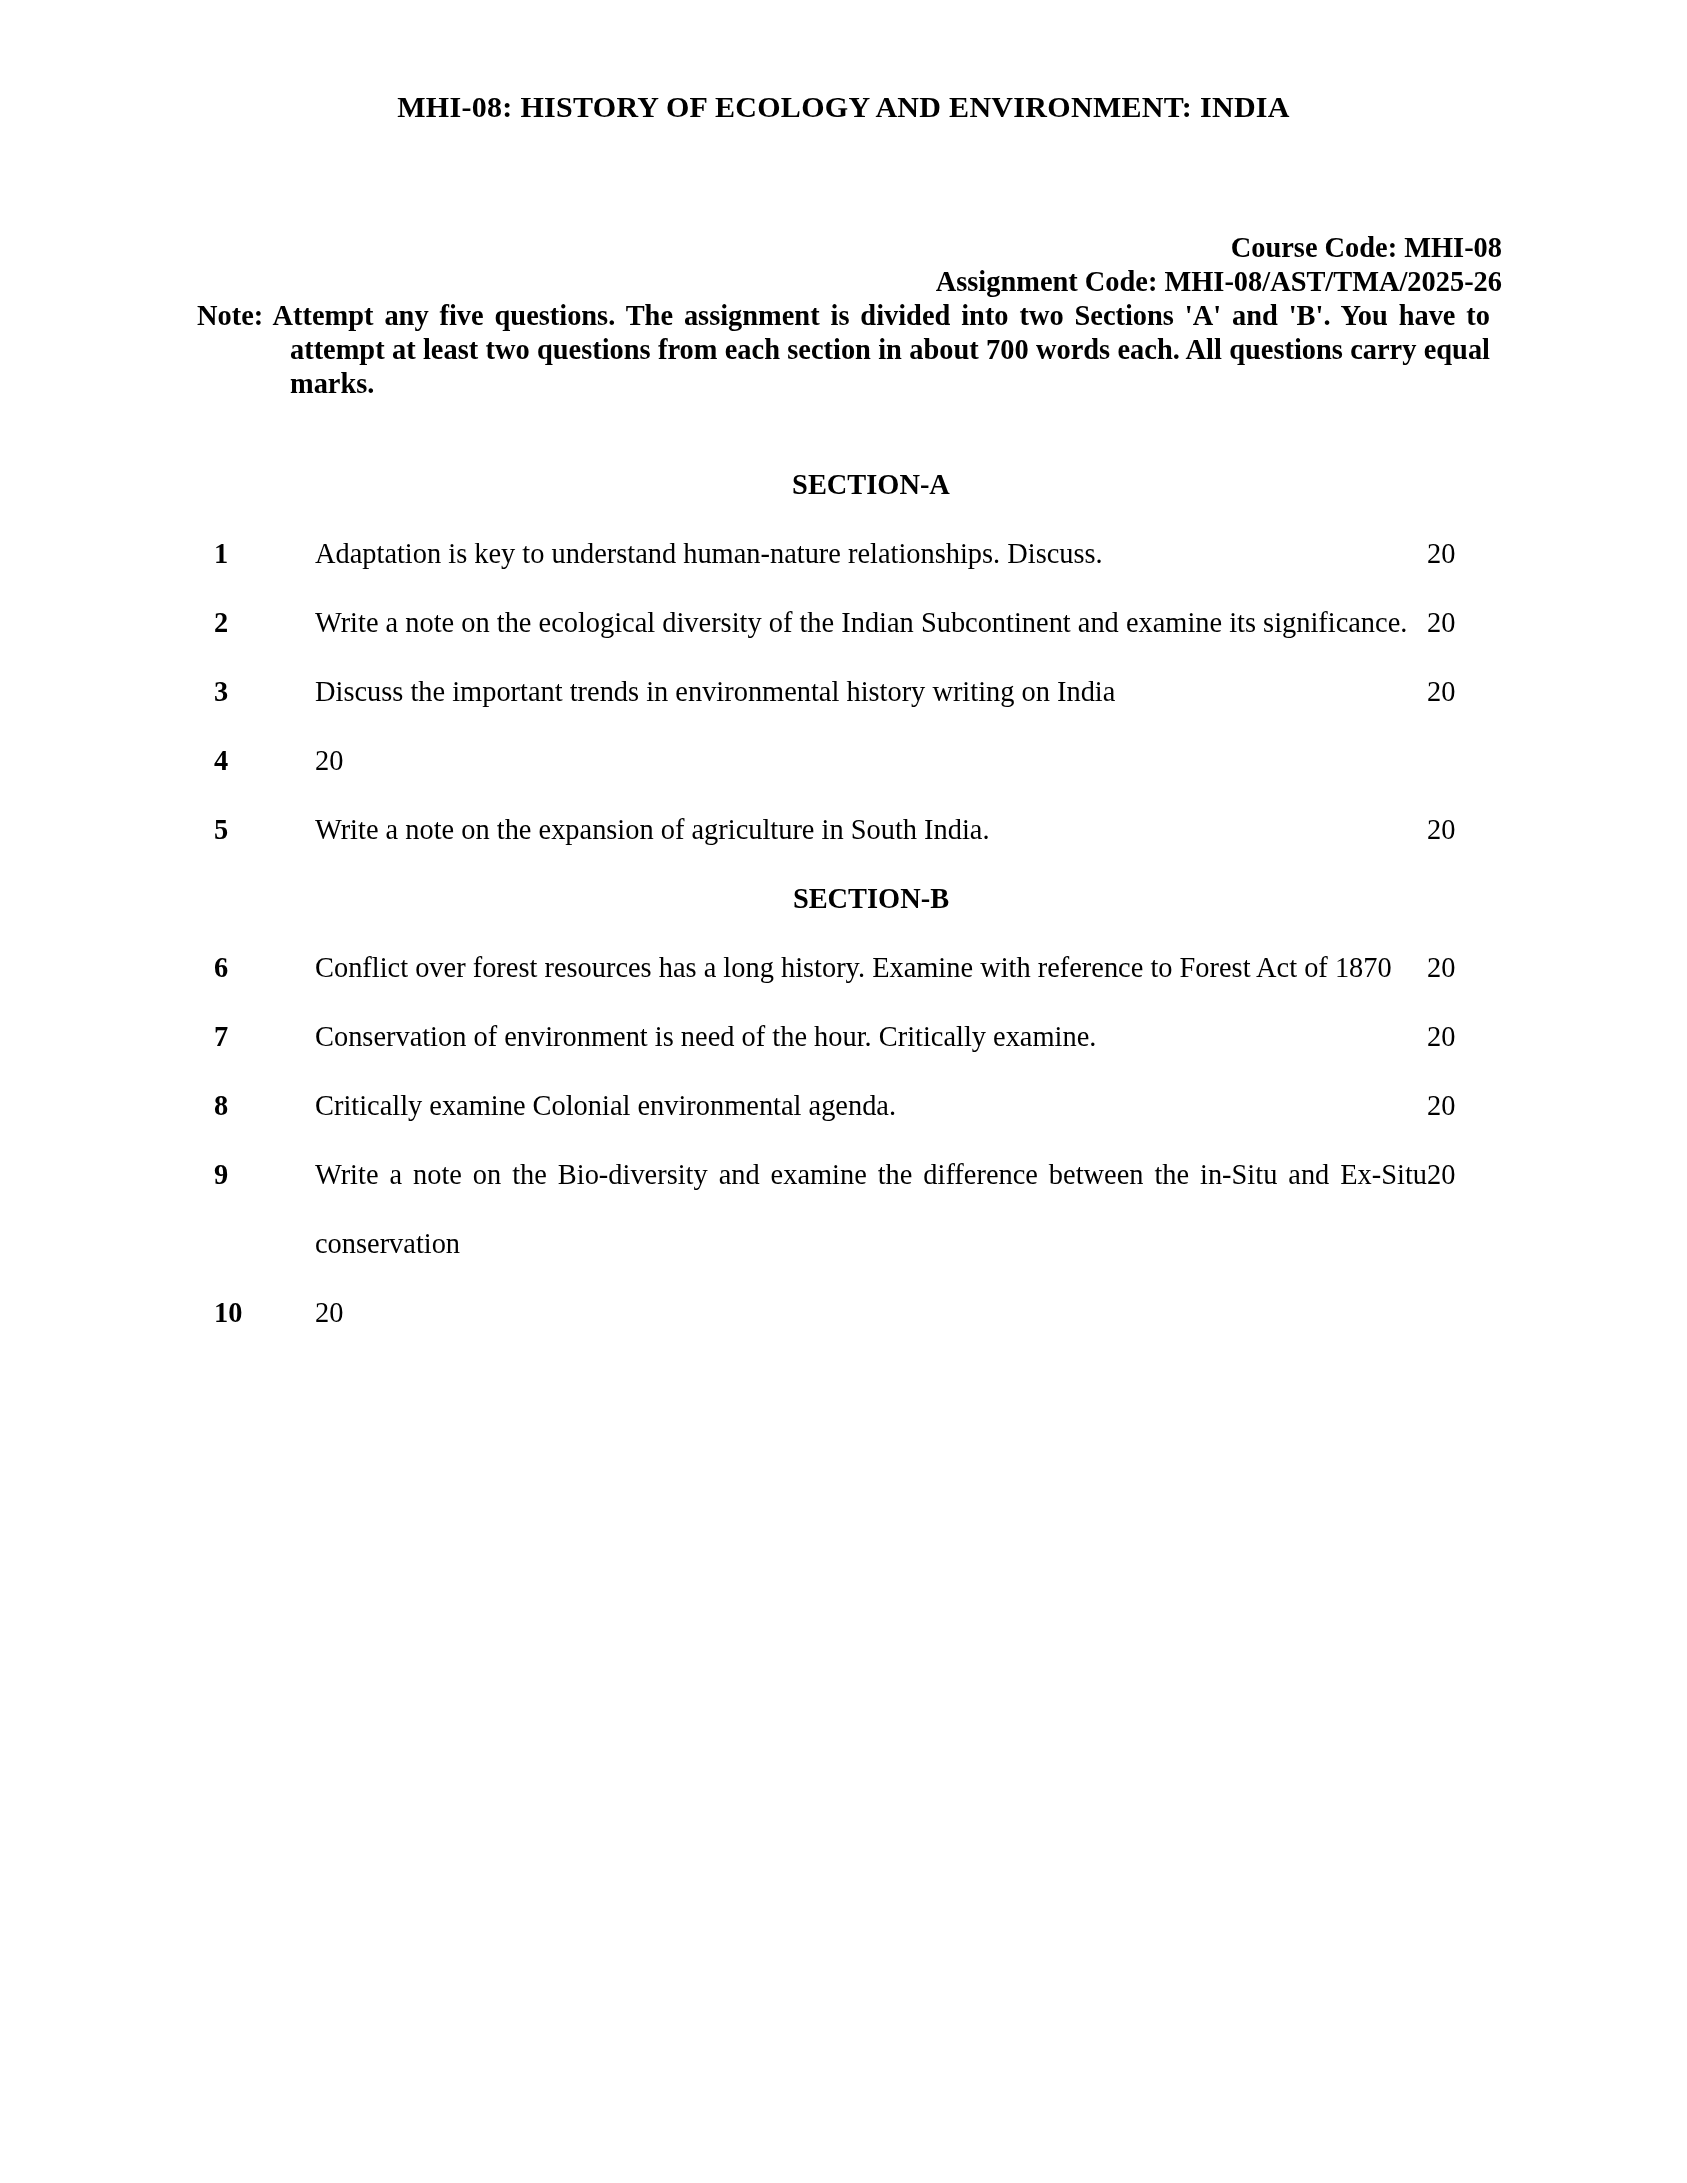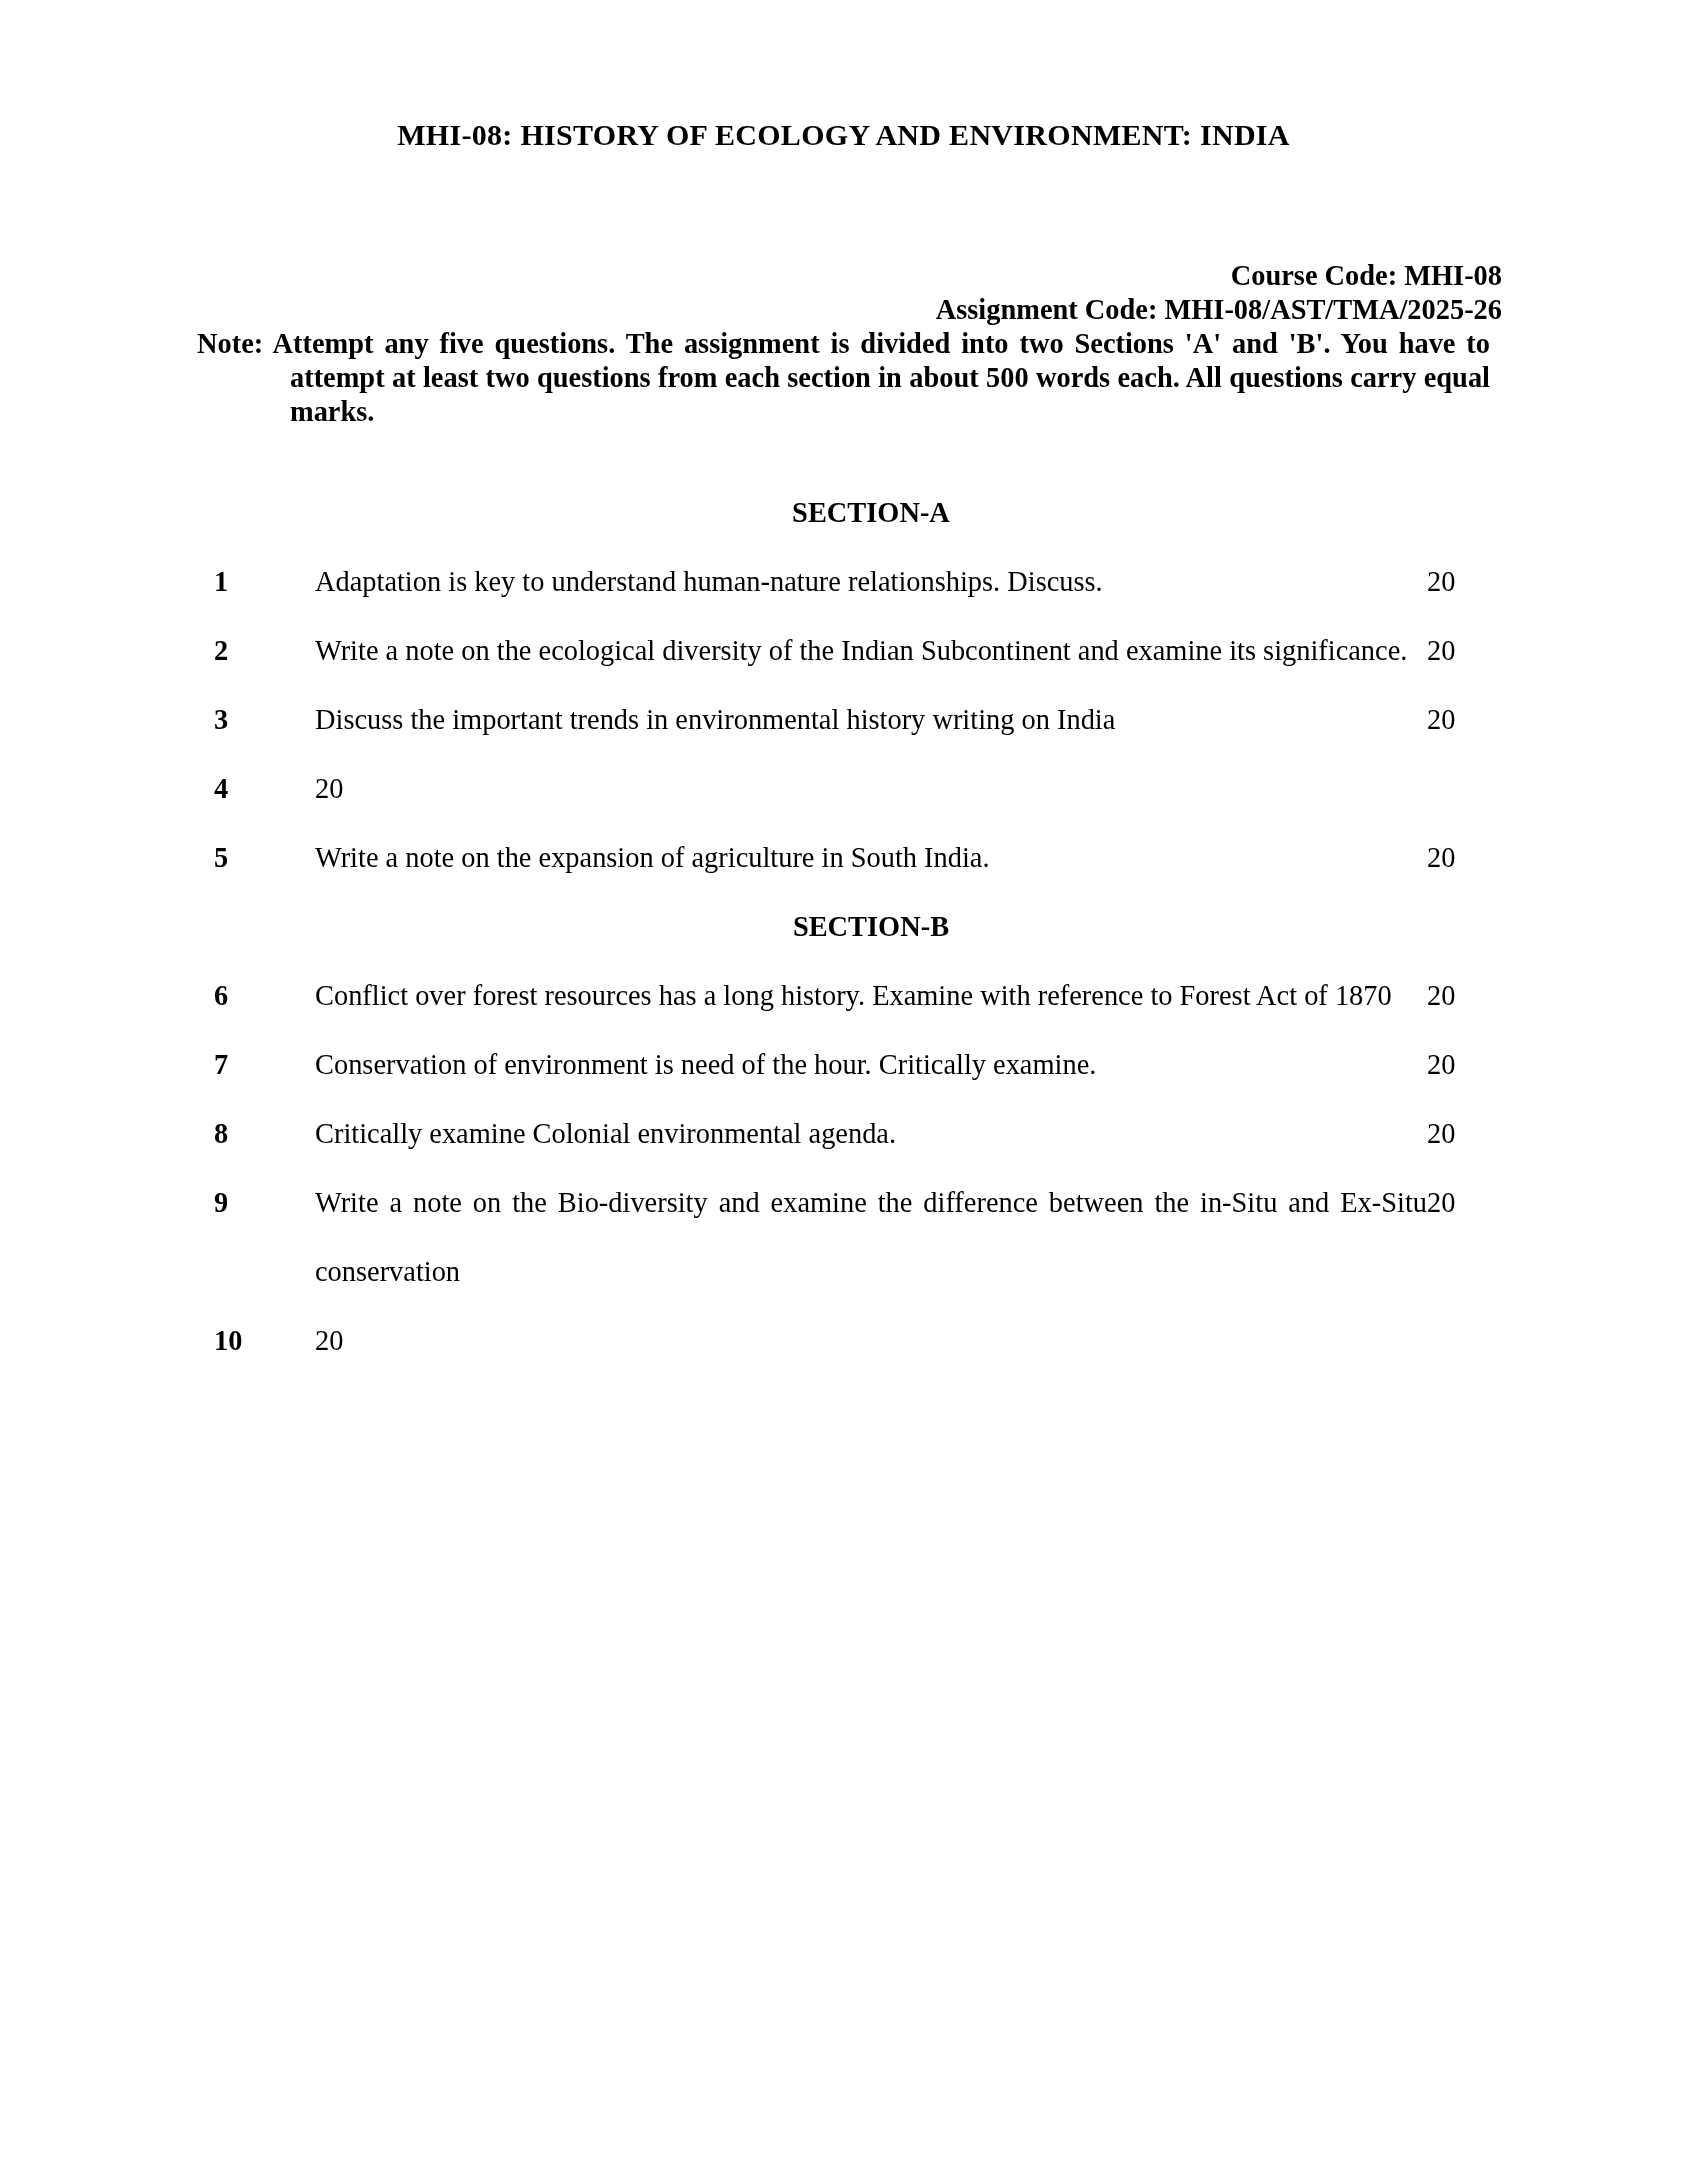--- a/index.html
+++ b/index.html
@@ -7,21 +7,21 @@
   body {
     background: #ffffff;
     color: #000000;
     font-family: "Liberation Serif", serif;
   }
   .page {
     position: relative;
     width: 1687px;
     height: 1736px;
     background: #ffffff;
-    padding-top: 116px;
+    padding-top: 88px;
     overflow: hidden;
   }
   .doc-title {
     margin: 0;
     text-align: center;
     font-size: 30px;
     font-weight: bold;
     line-height: 37px;
     letter-spacing: 0.3px;
   }
@@ -93,21 +93,21 @@
 <div class="page">
 
   <h1 class="doc-title">MHI-08: HISTORY OF ECOLOGY AND ENVIRONMENT: INDIA</h1>
 
   <div class="header-block">
     <div>Course Code: MHI-08</div>
     <div>Assignment Code: MHI-08/AST/TMA/2025-26</div>
   </div>
 
   <div class="note">
-    <span>Note:</span> <span>Attempt any five questions. The assignment is divided into two Sections 'A' and 'B'.  You have to attempt at least two questions from each section in about 500 words each. All questions carry equal marks.</span>
+    <span>Note:</span> <span>Attempt any five questions. The assignment is divided into two Sections 'A' and 'B'.  You have to attempt at least two questions from each section in about 700 words each. All questions carry equal marks.</span>
   </div>
 
   <div class="questions">
 
     <div class="section-heading first">SECTION-A</div>
 
     <div class="q-row">
       <div class="q-num">1</div>
       <div class="q-text">Adaptation is key to understand human-nature relationships. Discuss.</div>
       <div class="q-marks">20</div>

